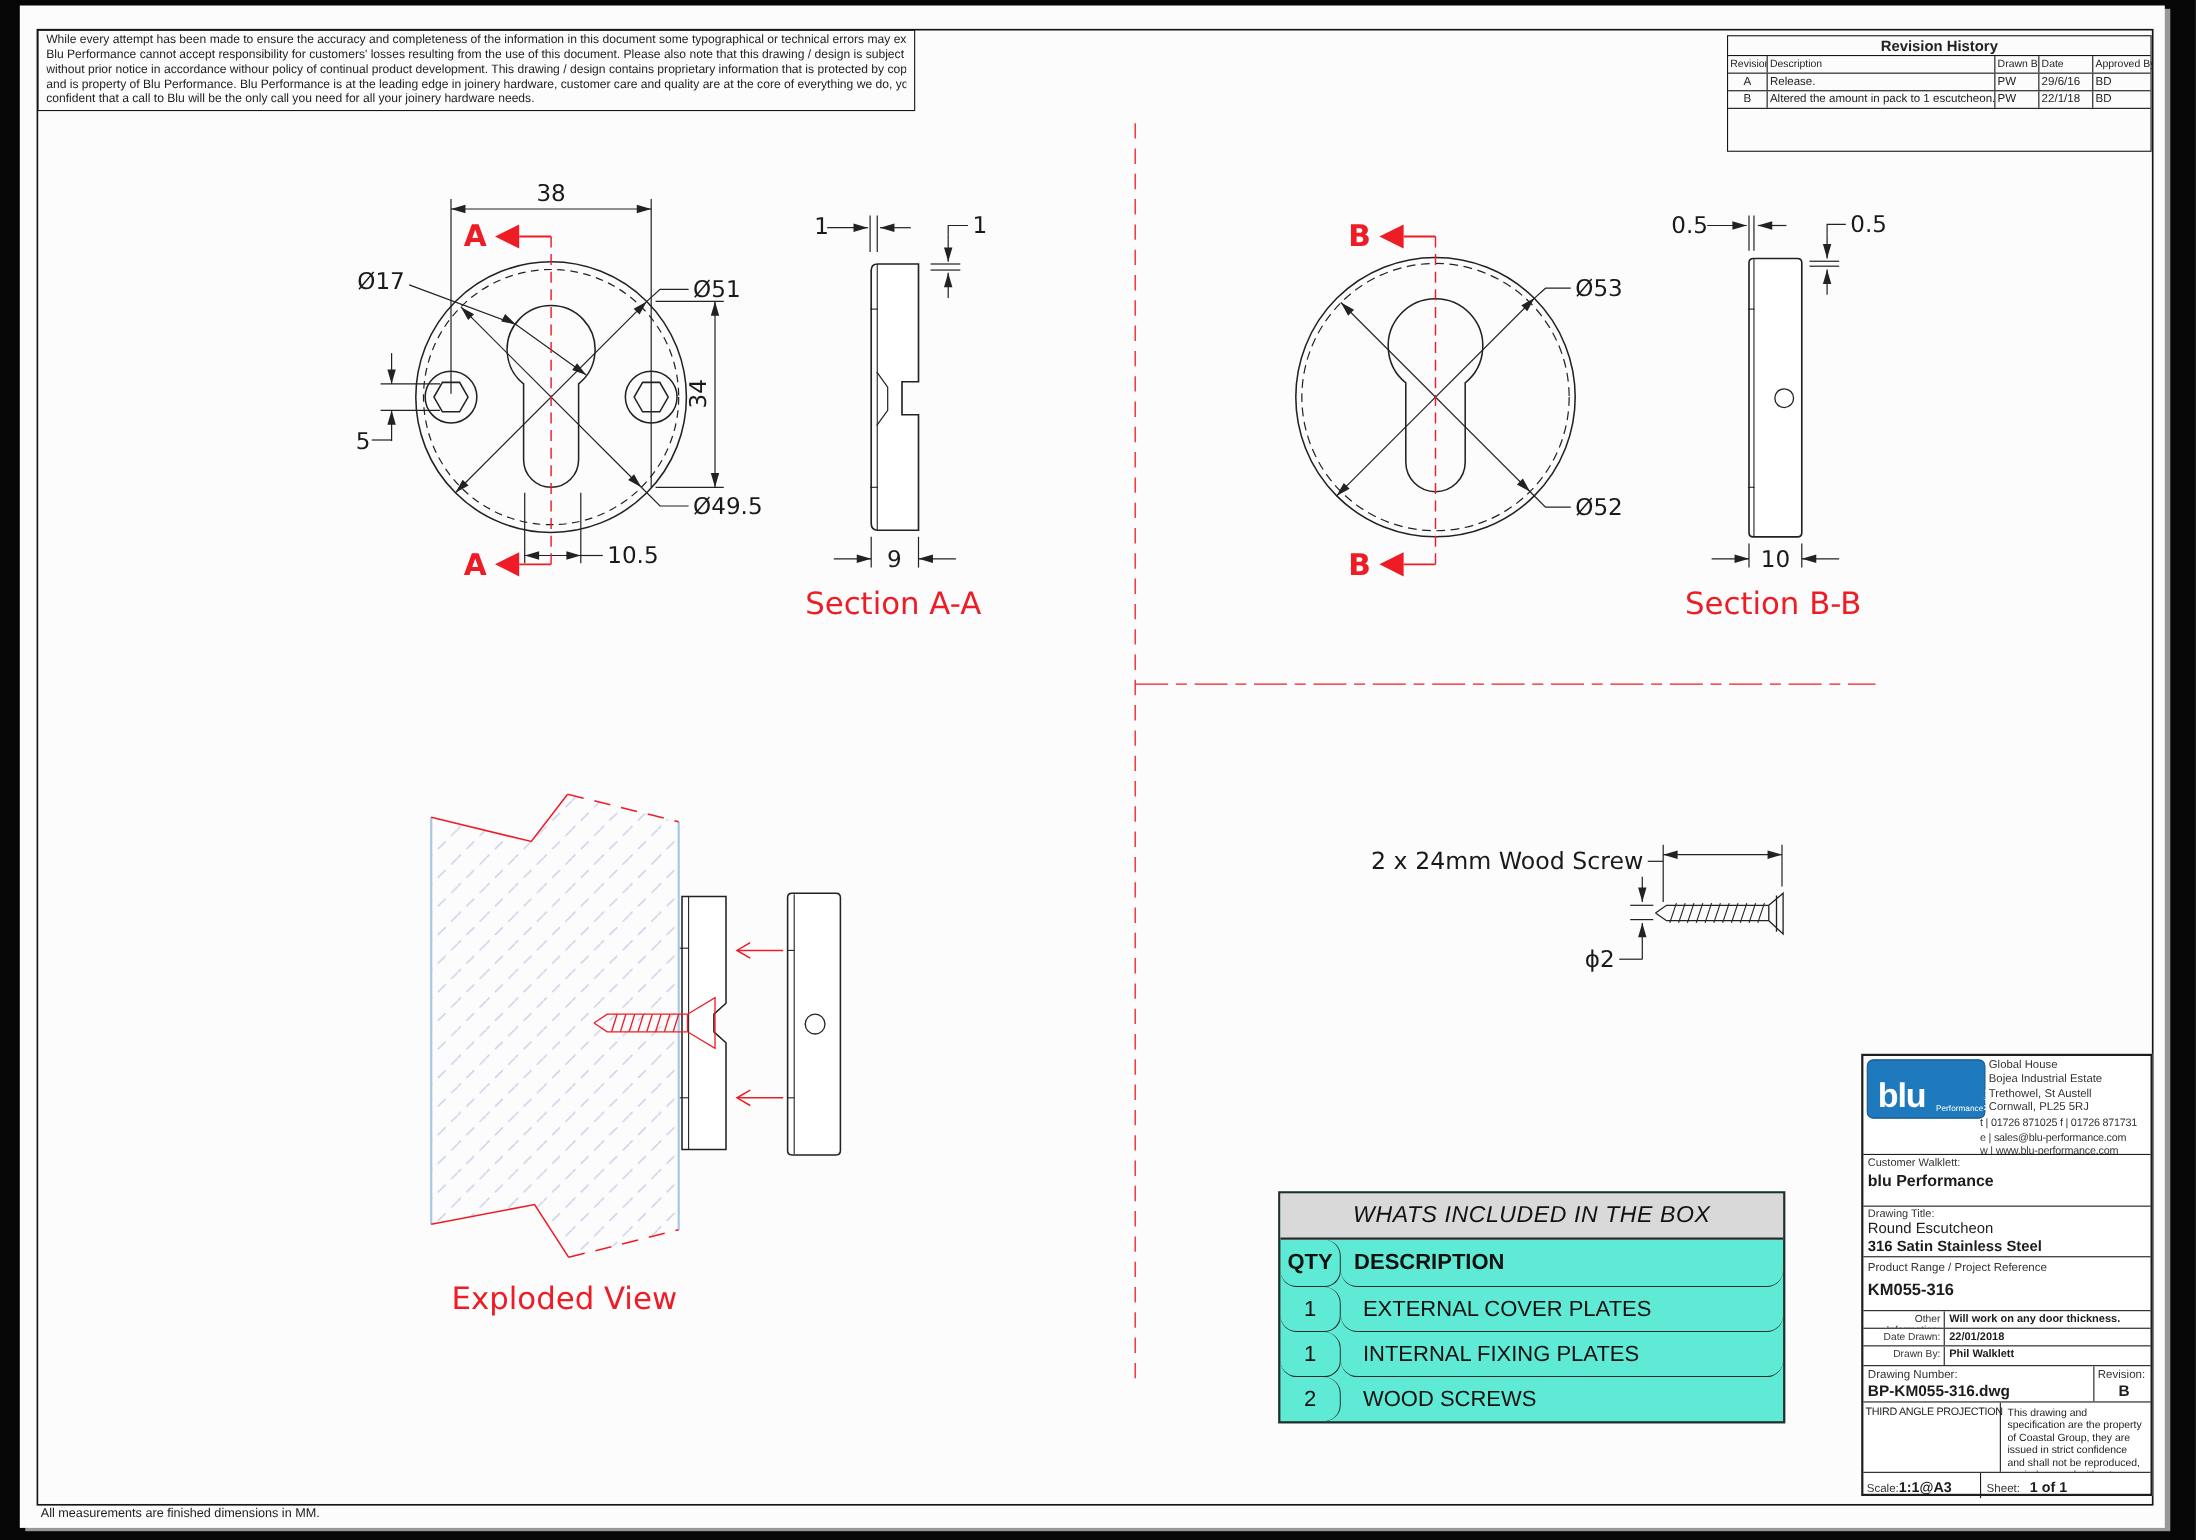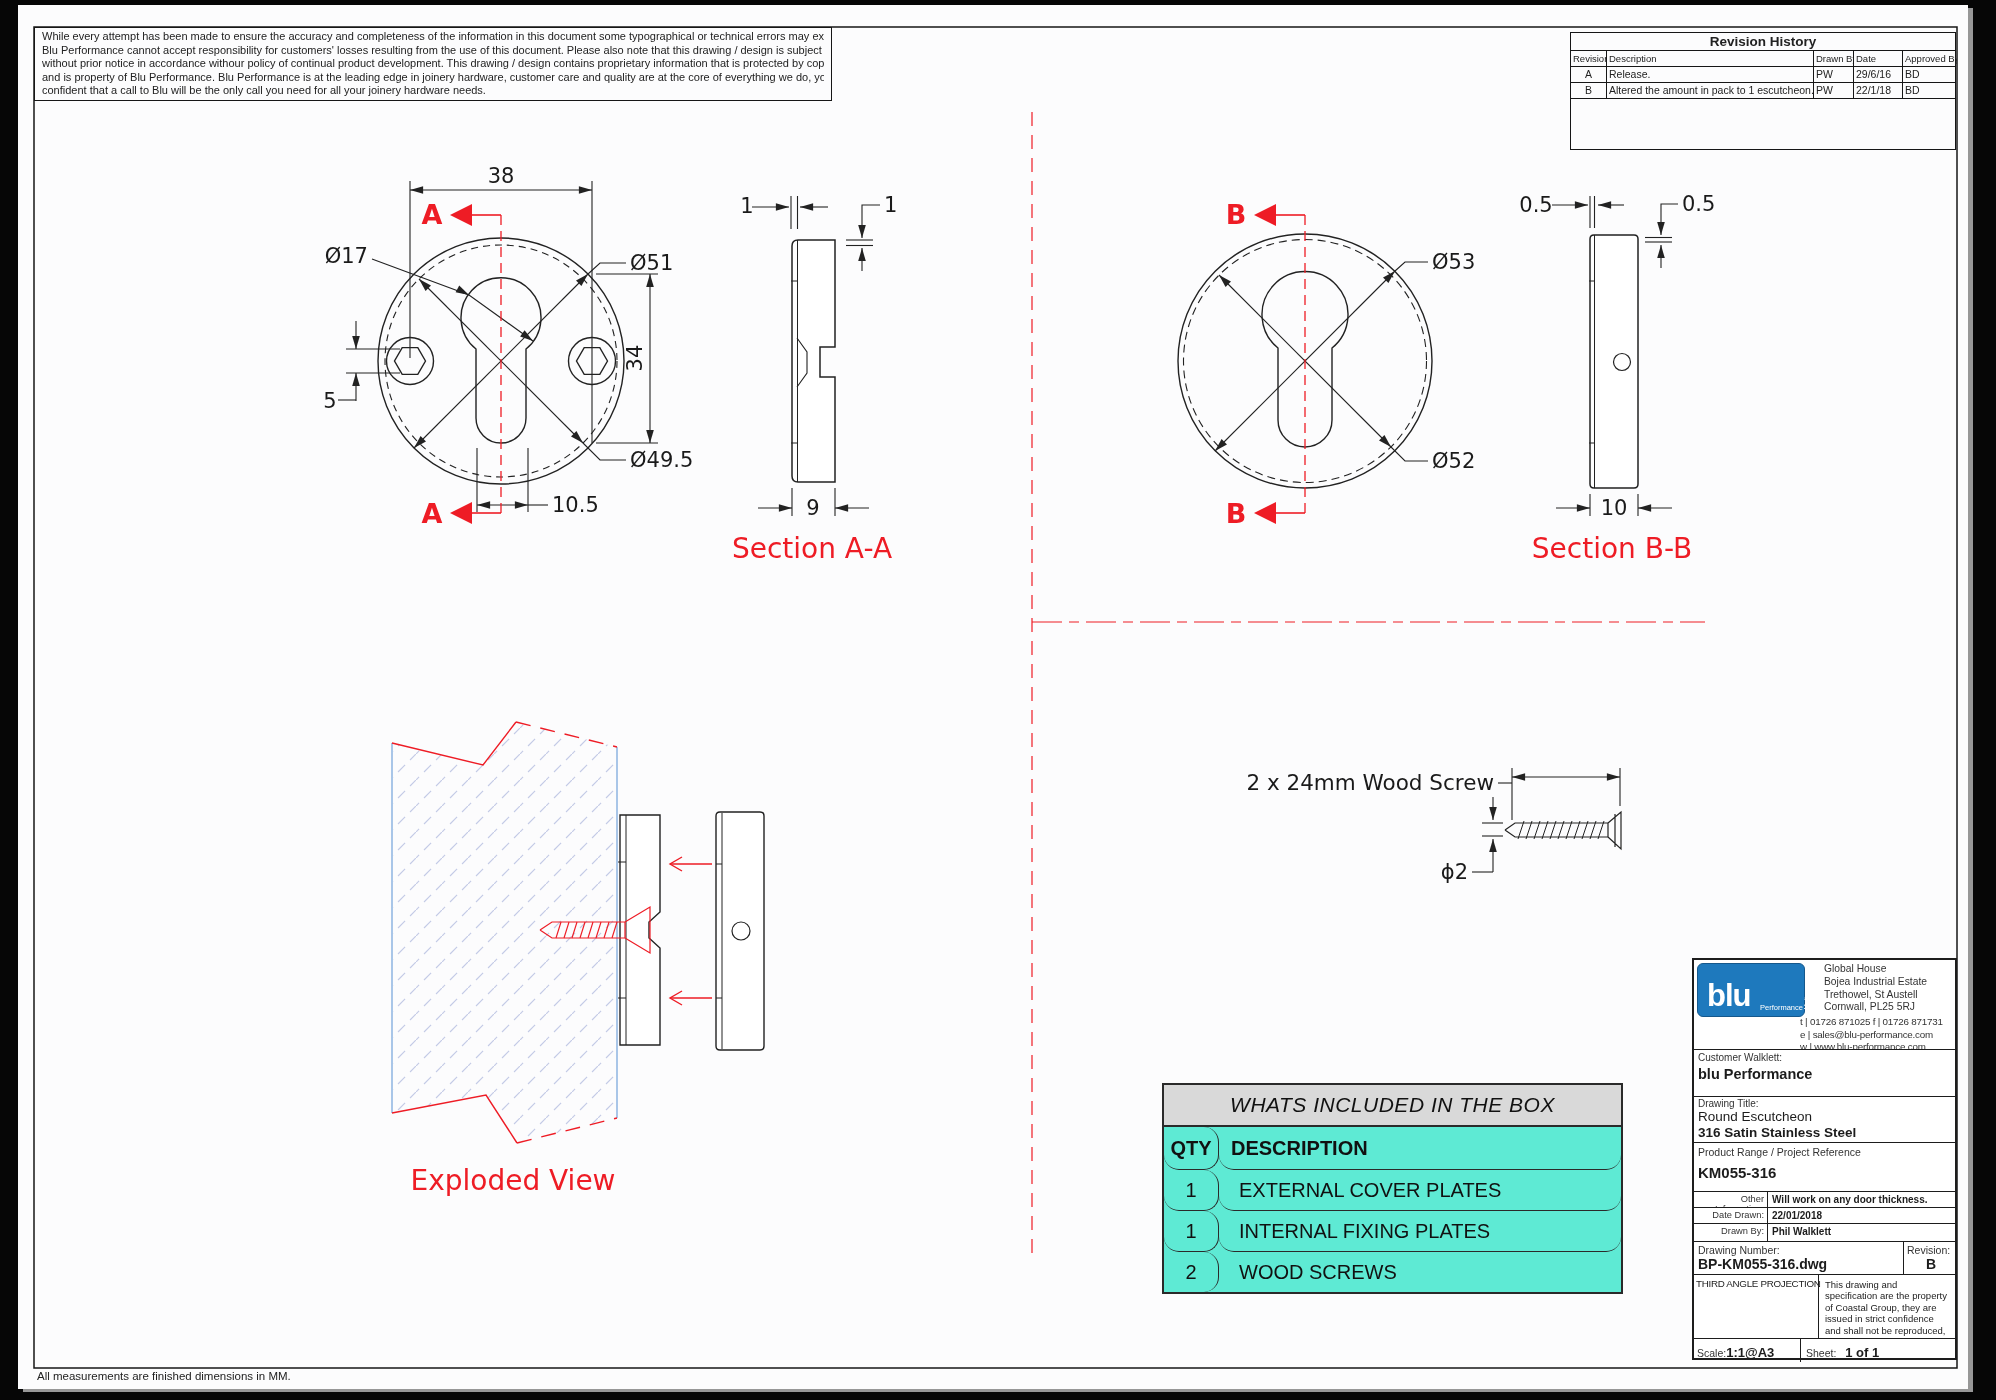--- a/index.html
+++ b/index.html
@@ -8,21 +8,21 @@
   #sheet{left:18px;top:5px;width:1950px;height:1384px;background:#fcfcfd;box-shadow:5px 3px 0 #979797;}
   svg text{font-family:"DejaVu Sans",sans-serif;fill:#1a1a1a;}
   svg .dim{font-size:21px;}
   svg .secMark{font-size:27px;font-weight:bold;fill:#ee1c25;}
   svg .secLabel{font-size:28px;fill:#ee1c25;}
   .disclaimer{left:34px;top:27px;width:798px;height:74px;border:1.5px solid #161616;box-sizing:border-box;
      padding:2px 7px;font-size:11px;line-height:13.5px;color:#222;}
   .disclaimer span{display:block;white-space:nowrap;overflow:hidden;}
   .footer-note{left:37px;top:1370px;font-size:11.5px;color:#222;}
   
-  .revtbl{left:1570px;top:32px;width:386px;height:118px;border:1.5px solid #161616;box-sizing:border-box;color:#222;}
+  .revtbl{left:1570px;top:32px;width:386px;height:106px;border:1.5px solid #161616;box-sizing:border-box;color:#222;}
   .revtbl .ttl{height:17px;border-bottom:1px solid #161616;text-align:center;font-weight:bold;font-size:13.5px;line-height:17px;}
   .revtbl .hdr,.revtbl .row{display:grid;grid-template-columns:36px 207px 40px 49px 54px;border-bottom:1px solid #161616;}
   .revtbl .hdr div,.revtbl .row div{border-right:1px solid #161616;padding:0 2px;overflow:hidden;white-space:nowrap;}
   .revtbl .hdr div:last-child,.revtbl .row div:last-child{border-right:none;}
   .revtbl .hdr{height:15px;font-size:9.5px;line-height:15px;}
   .revtbl .row{height:15px;font-size:10.5px;line-height:15px;}
   .revtbl .c{text-align:center;}
   
   .boxtbl{left:1162px;top:1083px;width:461px;border:2px solid #2a2a2a;box-sizing:border-box;color:#111;background:#5eead4;}
   .boxtbl .ttl{height:40px;background:#d9d9d9;border-bottom:2px solid #2a2a2a;font-style:italic;font-size:21px;
@@ -37,21 +37,21 @@
   .boxtbl .grid>div.last{border-bottom:none;}
   
   .tblock{left:1692px;top:958px;width:265px;height:402px;border:2px solid #1d1d1d;box-sizing:border-box;color:#1c1c1c;background:#fff;}
   .tblock .r{position:relative;border-bottom:1.5px solid #1d1d1d;box-sizing:border-box;overflow:hidden;}
   .tblock .lbl{font-size:10px;color:#333;}
   .logo{position:absolute;left:3px;top:3px;width:106px;height:52px;background:#1e79bd;border:1px solid #15588c;
      border-radius:6px;color:#fff;}
   .logo .main{position:absolute;left:9px;bottom:2px;font-size:31px;font-weight:bold;letter-spacing:-1px;}
   .logo .sub{position:absolute;left:62px;bottom:4px;font-size:7.5px;}
   .logo .tag{position:absolute;right:1px;top:26px;font-size:6.5px;transform:rotate(-90deg);transform-origin:right top;white-space:nowrap;}
-  .addr{position:absolute;left:130px;top:3px;font-size:10.3px;line-height:12.8px;color:#333;}
+  .addr{position:absolute;left:114px;top:3px;font-size:10.3px;line-height:12.8px;color:#333;}
   .contact{position:absolute;left:106px;top:56px;font-size:9.8px;line-height:12.6px;color:#333;white-space:nowrap;letter-spacing:-0.2px;}
   .kv-mini{display:grid;grid-template-columns:74px 1fr;height:100%;}
   .kv-mini .k{border-right:1.5px solid #1d1d1d;text-align:right;padding:2px 3px 0 0;font-size:9.3px;color:#333;}
   .kv-mini .v{padding:2px 0 0 4px;font-size:10px;font-weight:bold;}
   .split{display:grid;height:100%;}
   .bL{border-left:1.5px solid #1d1d1d;}
   .conf{font-size:9.5px;line-height:11.4px;padding:4px 5px 0 6px;color:#222;}
 </style>
 </head>
 <body>

